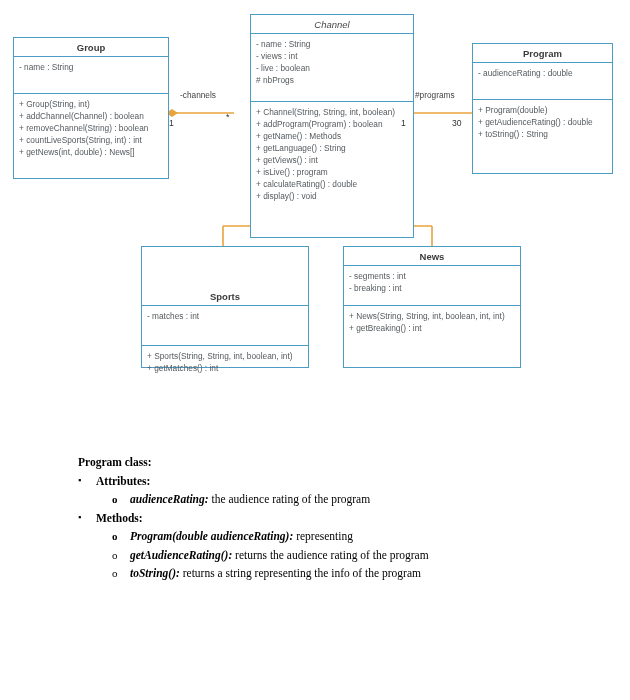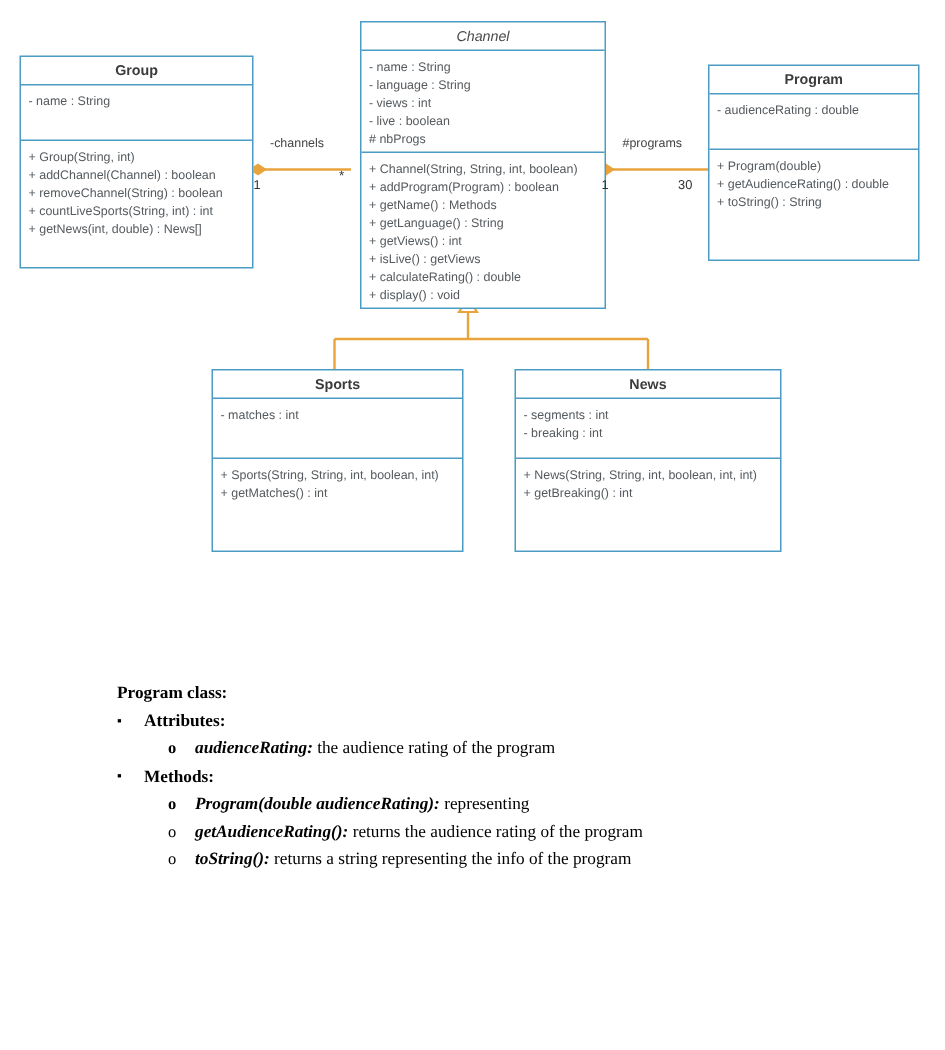--- a/index.html
+++ b/index.html
@@ -165,55 +165,54 @@
     </div>
     <div class="uml-compartment">
       <div class="uml-row">+ Group(String, int)</div>
       <div class="uml-row">+ addChannel(Channel) : boolean</div>
       <div class="uml-row">+ removeChannel(String) : boolean</div>
       <div class="uml-row">+ countLiveSports(String, int) : int</div>
       <div class="uml-row">+ getNews(int, double) : News[]</div>
     </div>
   </div>
 
-  <div class="uml-class" style="left:240px; top:14px; width:164px; height:192px;">
+  <div class="uml-class" style="left:250px; top:14px; width:164px; height:224px;">
     <div class="uml-name abstract" style="height:19px;">Channel</div>
     <div class="uml-compartment uml-attrs" style="height:68px;">
       <div class="uml-row">- name : String</div>
-      <div class="uml-row">- language : String</div>
       <div class="uml-row">- views : int</div>
       <div class="uml-row">- live : boolean</div>
       <div class="uml-row"># nbProgs</div>
     </div>
     <div class="uml-compartment">
       <div class="uml-row">+ Channel(String, String, int, boolean)</div>
       <div class="uml-row">+ addProgram(Program) :  boolean</div>
       <div class="uml-row">+ getName() : Methods</div>
       <div class="uml-row">+ getLanguage() : String</div>
       <div class="uml-row">+ getViews() : int</div>
-      <div class="uml-row">+ isLive() : getViews</div>
+      <div class="uml-row">+ isLive() : program</div>
       <div class="uml-row">+ calculateRating() : double</div>
       <div class="uml-row">+ display() : void</div>
     </div>
   </div>
 
   <div class="uml-class" style="left:472px; top:43px; width:141px; height:131px;">
     <div class="uml-name" style="height:19px;">Program</div>
     <div class="uml-compartment uml-attrs" style="height:37px;">
       <div class="uml-row">- audienceRating : double</div>
     </div>
     <div class="uml-compartment">
       <div class="uml-row">+ Program(double)</div>
       <div class="uml-row">+ getAudienceRating() : double</div>
       <div class="uml-row">+ toString() : String</div>
     </div>
   </div>
 
   <div class="uml-class" style="left:141px; top:246px; width:168px; height:122px;">
-    <div class="uml-name" style="height:19px;">Sports</div>
+    <div class="uml-name" style="height:19px;margin-top:40px;">Sports</div>
     <div class="uml-compartment uml-attrs" style="height:40px;">
       <div class="uml-row">- matches : int</div>
     </div>
     <div class="uml-compartment">
       <div class="uml-row">+ Sports(String, String, int, boolean, int)</div>
       <div class="uml-row">+ getMatches() : int</div>
     </div>
   </div>
 
   <div class="uml-class" style="left:343px; top:246px; width:178px; height:122px;">

